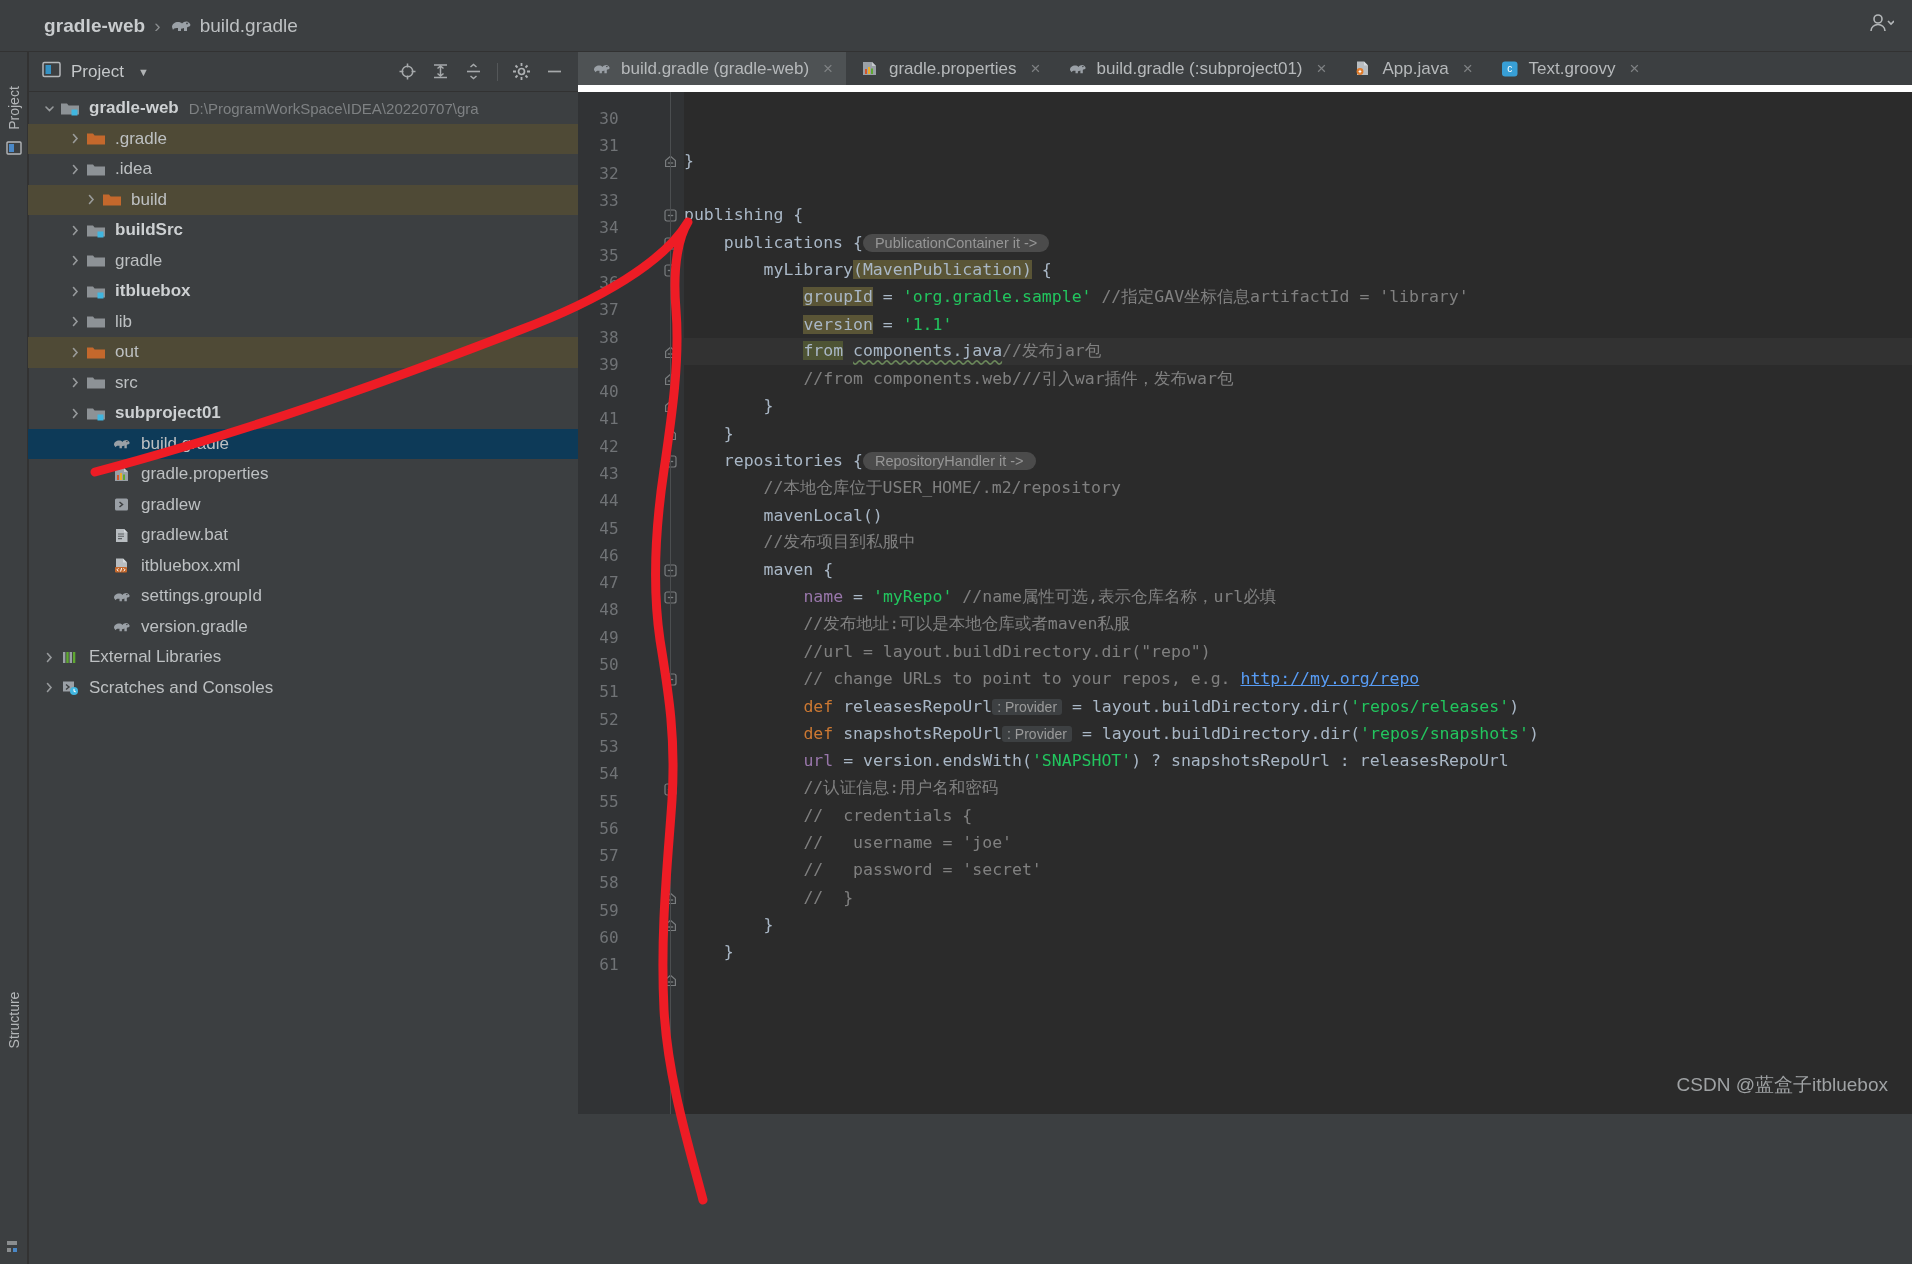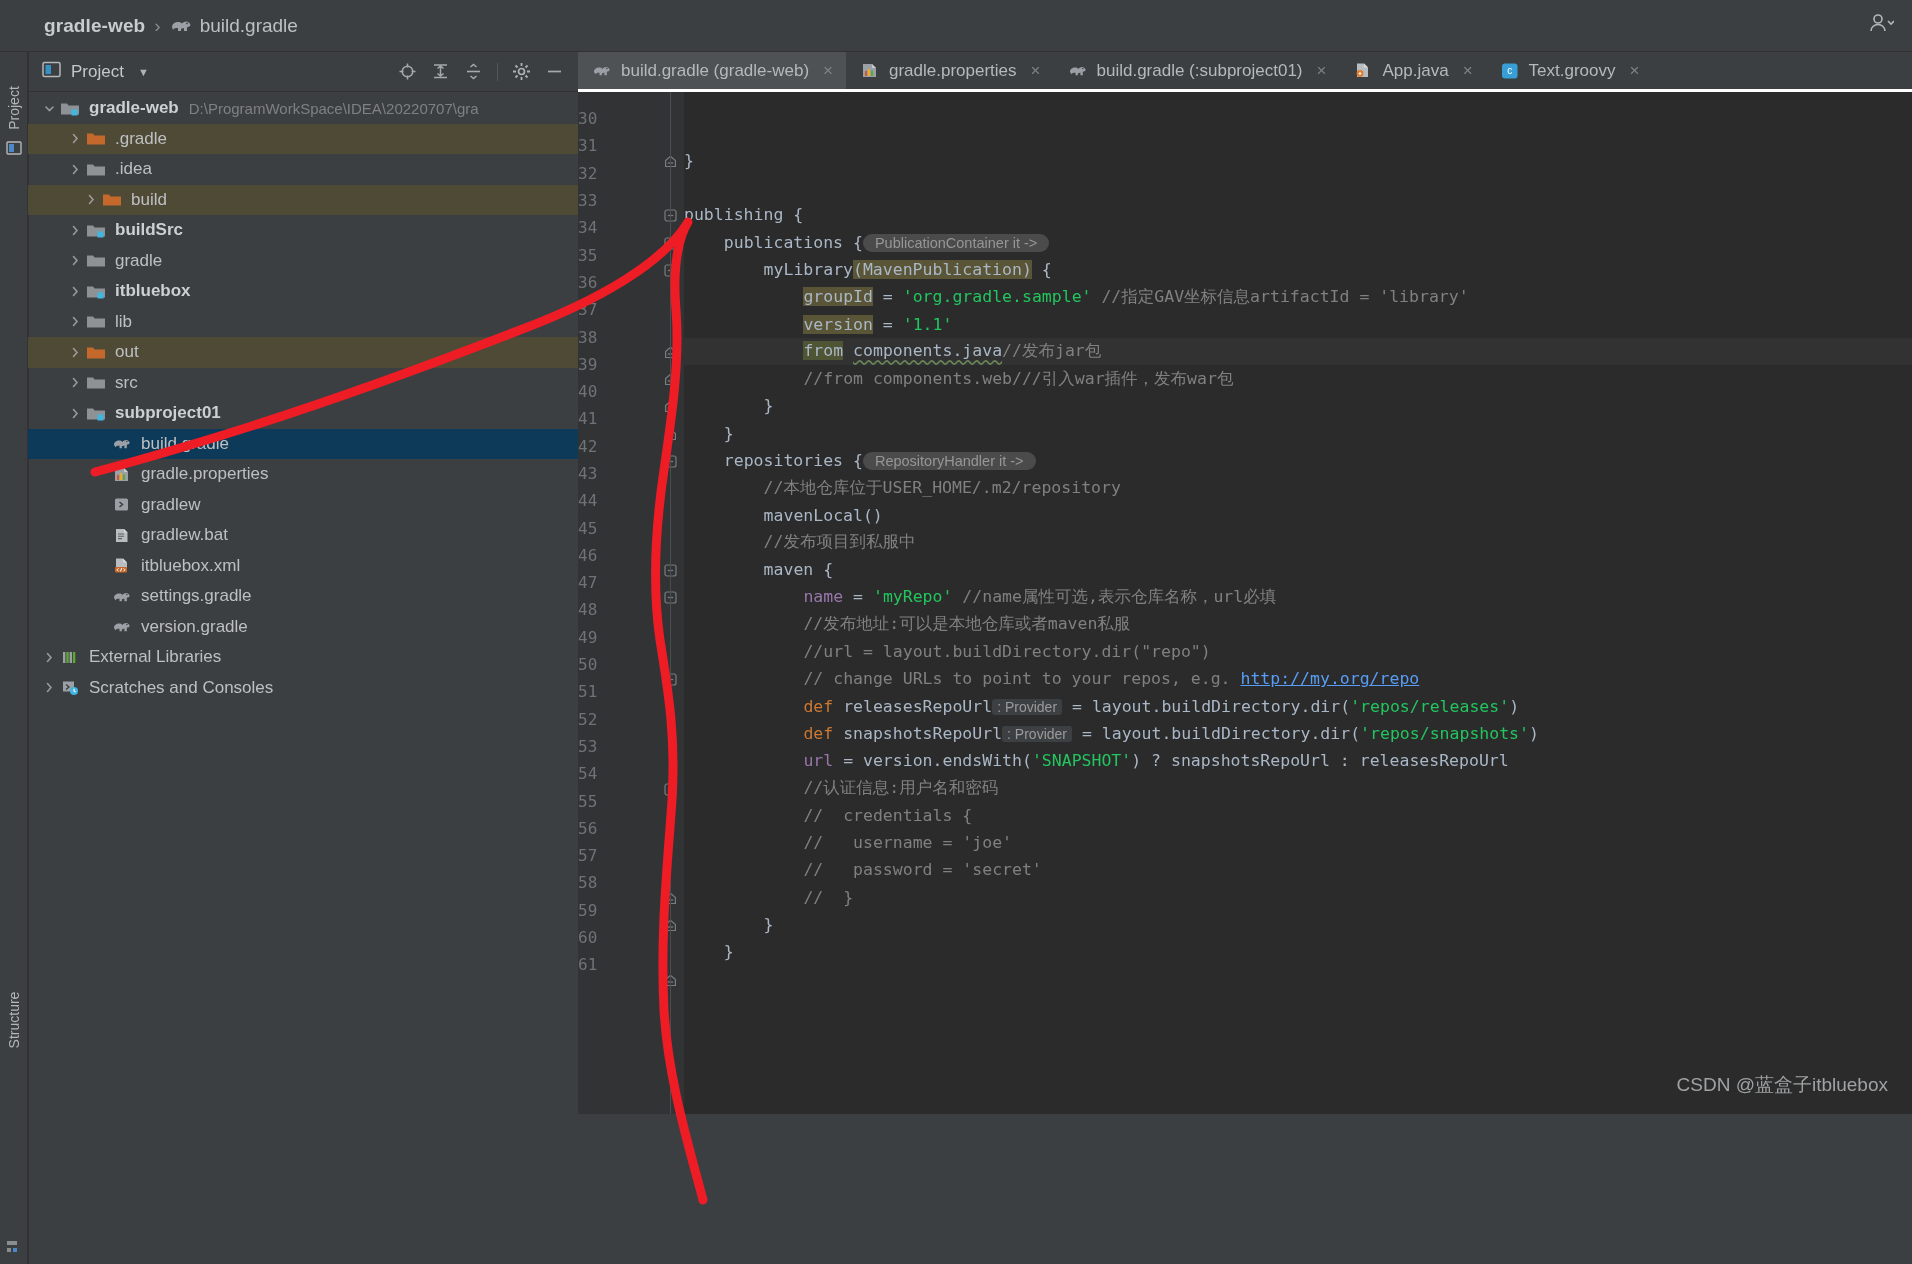--- a/index.html
+++ b/index.html
@@ -71,21 +71,21 @@
   .tpath { color: #7e8183; font-size: 15px; margin-left: 10px; }
   .panel-divider { position:absolute; left:0; top:0; width:1px; height:100%; background:#323232;}
 
   
   .editor {
     position:absolute; left: 578px; top: 52px; right:0; bottom:0;
     background: #2b2b2b;
   }
   .tabbar {
     height: 40px; background: #3c3f41; display:flex; align-items:stretch;
-    border-bottom: 3px solid #ffffff;
+    border-bottom: 7px solid #ffffff;
   }
   .tab {
     display:flex; align-items:center; gap: 9px; padding: 0 13px 0 14px;
     color:#b6b9bb; font-size: 17px; white-space: nowrap; position:relative;
   }
   .tab.active { background: #4e5254; }
   .tab-x { color: #7f8284; font-size: 17px; margin-left: 5px;}
   .tab-ic { width: 20px; height: 17px; display:inline-flex; align-items:center;}
 
   .code-area { position:absolute; top:40px; left:0; right:0; bottom:0; background:#2b2b2b; overflow:hidden;}
@@ -96,21 +96,21 @@
   .fold-col { position:absolute; left:78px; top:0; width: 28px; height:100%; background:#313335; }
   .code-scroll { position:absolute; left:106px; top:0; right:0; bottom:0; }
 
   .line {
     position:relative; height: 27.3px; display:flex; align-items:center;
     font-family: "DejaVu Sans Mono", monospace; font-size: 16.5px;
     white-space: pre;
   }
   .line.cur { background:#323232; }
   .lnum {
-    position:absolute; left:0; width: 62px; text-align:left;
+    position:absolute; left:0; width: 62px; text-align:center;
     color:#707376; font-family:"DejaVu Sans Mono", monospace; font-size:16px;margin-top:26px;
   }
   .codetxt { padding-left: 0; color:#a9b7c6; }
 
   
   .kw    { color:#cc7832; }
   .str   { color:#22c55e; }
   .cmt   { color:#808080; }
   .prop  { color:#9876aa; }
   .plain { color:#a9b7c6; }
@@ -437,21 +437,21 @@
           <span class="tlabel">itbluebox.xml</span>
         </div>
         <div class="trow" style="padding-left: 62px;">
           <span class="tw"></span>
           <span class="ticon">
             <svg width="20" height="17" viewBox="0 0 20 17">
               <path d="M2 10c0-2.6 2.4-4.4 5-4.4 1.6 0 2.6.5 3.4 1.3C11.8 5.4 14 4.6 15.7 5.4c1.7.8 2.4 2.5 1.6 3.3-.8.8-1.7.3-2.5 1.3v3.2h-2.4v-2.6c-.8.5-1.7.7-2.5.7v1.9H7.5v-2.4C5.1 10.4 4 11.2 3.5 12.3L2 10z" fill="#9aa0a6"></path>
               <circle cx="14.9" cy="6.5" r=".75" fill="#3c3f41"></circle>
             </svg>
           </span>
-          <span class="tlabel">settings.gradle</span>
+          <span class="tlabel">settings.groupId</span>
         </div>
         <div class="trow" style="padding-left: 62px;">
           <span class="tw"></span>
           <span class="ticon">
             <svg width="20" height="17" viewBox="0 0 20 17">
               <path d="M2 10c0-2.6 2.4-4.4 5-4.4 1.6 0 2.6.5 3.4 1.3C11.8 5.4 14 4.6 15.7 5.4c1.7.8 2.4 2.5 1.6 3.3-.8.8-1.7.3-2.5 1.3v3.2h-2.4v-2.6c-.8.5-1.7.7-2.5.7v1.9H7.5v-2.4C5.1 10.4 4 11.2 3.5 12.3L2 10z" fill="#9aa0a6"></path>
               <circle cx="14.9" cy="6.5" r=".75" fill="#3c3f41"></circle>
             </svg>
           </span>
           <span class="tlabel">version.gradle</span>

